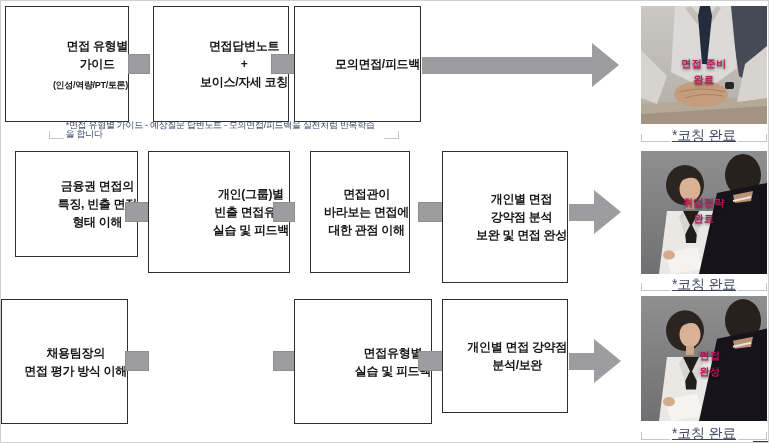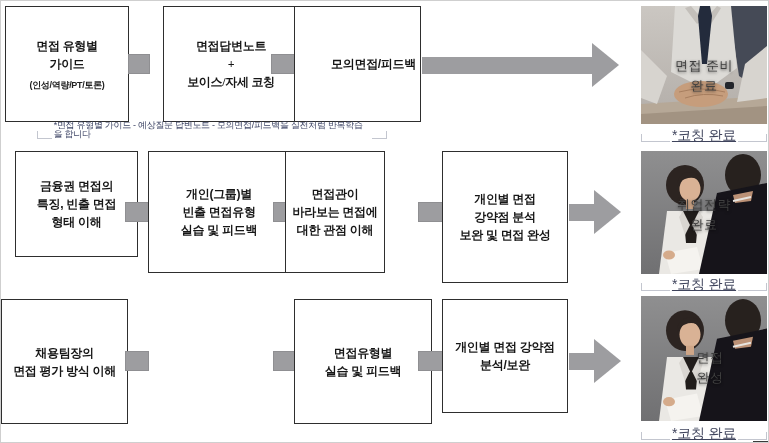--- a/index.html
+++ b/index.html
@@ -1,48 +1,48 @@
 <!DOCTYPE html>
 <html><head>
 <meta charset="utf-8">
 <style>
   html,body{margin:0;padding:0;background:#fff;}
   body{font-family:"Liberation Sans","DejaVu Sans",sans-serif;}
   .canvas{position:relative;width:769px;height:443px;background:#fff;border:1px solid #cfcfcf;box-sizing:border-box;overflow:hidden;}
   .step-box{position:absolute;background:#fff;border:1px solid #2e2e2e;box-sizing:border-box;
-    display:flex;flex-direction:column;align-items:center;justify-content:center;text-align:center;}
+    display:flex;flex-direction:column;align-items:flex-end;justify-content:center;text-align:center;}
   .box-text{white-space:pre-line;font-size:12px;font-weight:bold;color:#161616;line-height:1.5;letter-spacing:-0.3px;}
   .box-subtext{white-space:pre-line;font-size:9px;font-weight:bold;color:#222;margin-top:6px;letter-spacing:-0.3px;}
   .connector{position:absolute;background:#9d9da0;border:1px solid #8f8f92;box-sizing:border-box;}
   .arrow-body{position:absolute;background:#9d9da0;}
   .arrow-head{position:absolute;width:0;height:0;border-top:22px solid transparent;border-bottom:22px solid transparent;border-left:27px solid #9d9da0;}
   .photo{position:absolute;overflow:hidden;}
   .photo svg{display:block;width:100%;height:100%;}
-  .img-overlay{position:absolute;left:0;right:0;text-align:center;color:#404040;font-weight:normal;font-size:13px;
+  .img-overlay{position:absolute;left:0;right:0;text-align:center;color:#be185d;font-weight:bold;font-size:10px;
     line-height:1.55;white-space:pre-line;text-shadow:0 1px 3px rgba(0,0,0,.65);letter-spacing:.5px;}
   .note-row{position:absolute;display:flex;align-items:flex-end;justify-content:center;}
   .note-text{font-size:9px;color:#3b4263;letter-spacing:-0.3px;line-height:1;padding:0 2px;}
   .cap-text{font-size:14px;color:#3f445c;letter-spacing:-0.2px;line-height:1;padding:0 2px;text-decoration:underline;}
   .bkt-l{width:15px;height:7px;border-left:1px solid #c3c6cf;border-bottom:1px solid #c3c6cf;}
   .bkt-r{width:15px;height:7px;border-right:1px solid #c3c6cf;border-bottom:1px solid #c3c6cf;}
   .bkt-wide{width:28px;}
   .artifact{position:absolute;background:#3a3a3a;}
 </style>
 </head>
 <body>
 
 <div class="canvas">
 
   <div class="step-box" style="left:4px;top:5px;width:124px;height:116px;">
     <div class="box-text">면접 유형별
 가이드</div>
     <div class="box-subtext">(인성/역량/PT/토론)</div>
   </div>
   <div class="connector" style="left:127px;top:53px;width:22px;height:20px;"></div>
-  <div class="step-box" style="left:162px;top:5px;width:136px;height:116px;font-family:Liberation Serif, serif;">
+  <div class="step-box" style="left:152px;top:5px;width:136px;height:116px;">
     <div class="box-text">면접답변노트
 +
 보이스/자세 코칭</div>
   </div>
   <div class="connector" style="left:270px;top:53px;width:24px;height:20px;"></div>
   <div class="step-box" style="left:293px;top:5px;width:127px;height:116px;padding-left:32px;">
     <div class="box-text">모의면접/피드백</div>
   </div>
   <div class="arrow-body" style="left:421px;top:56px;width:170px;height:17px;"></div>
   <div class="arrow-head" style="left:591px;top:42px;"></div>
@@ -67,21 +67,21 @@
       <polygon points="59,0 69,0 71,10 66,58 61,58 57,10" fill="#232b3c"></polygon>
       <ellipse cx="60" cy="88" rx="27" ry="13" fill="#c69d7c"></ellipse>
       <path d="M38 86 Q60 80 84 86" stroke="#a87f60" stroke-width="1" fill="none"></path>
       <path d="M44 92 Q62 86 82 90" stroke="#a87f60" stroke-width="1" fill="none"></path>
       <rect x="84" y="76" width="9" height="7" rx="2" fill="#23252b"></rect>
     </svg>
     <div class="img-overlay" style="top:50px;">면접 준비
 완료</div>
   </div>
 
-  <div class="note-row" style="left:36px;top:124px;width:350px;height:14px;">
+  <div class="note-row" style="left:48px;top:124px;width:350px;height:14px;">
     <div class="bkt-l"></div>
     <div class="note-text">*면접 유형별 가이드 - 예상질문 답변노트 - 모의면접/피드백을 실전처럼 반복학습을 합니다</div>
     <div class="bkt-r"></div>
   </div>
 
   <div class="note-row" style="left:636px;top:127px;width:134px;height:14px;">
     <div class="bkt-l bkt-wide"></div>
     <div class="cap-text">*코칭 완료</div>
     <div class="bkt-r bkt-wide"></div>
   </div>
@@ -91,21 +91,21 @@
 특징, 빈출 면접
 형태 이해</div>
   </div>
   <div class="connector" style="left:124px;top:201px;width:24px;height:20px;"></div>
   <div class="step-box" style="left:147px;top:150px;width:142px;height:122px;">
     <div class="box-text">개인(그룹)별
 빈출 면접유형
 실습 및 피드백</div>
   </div>
   <div class="connector" style="left:272px;top:201px;width:22px;height:20px;"></div>
-  <div class="step-box" style="left:284px;top:150px;width:100px;height:122px;">
+  <div class="step-box" style="left:309px;top:150px;width:100px;height:122px;">
     <div class="box-text">면접관이
 바라보는 면접에
 대한 관점 이해</div>
   </div>
   <div class="connector" style="left:417px;top:201px;width:25px;height:20px;"></div>
   <div class="step-box" style="left:441px;top:150px;width:126px;height:132px;">
     <div class="box-text">개인별 면접
 강약점 분석
 보완 및 면접 완성</div>
   </div>

